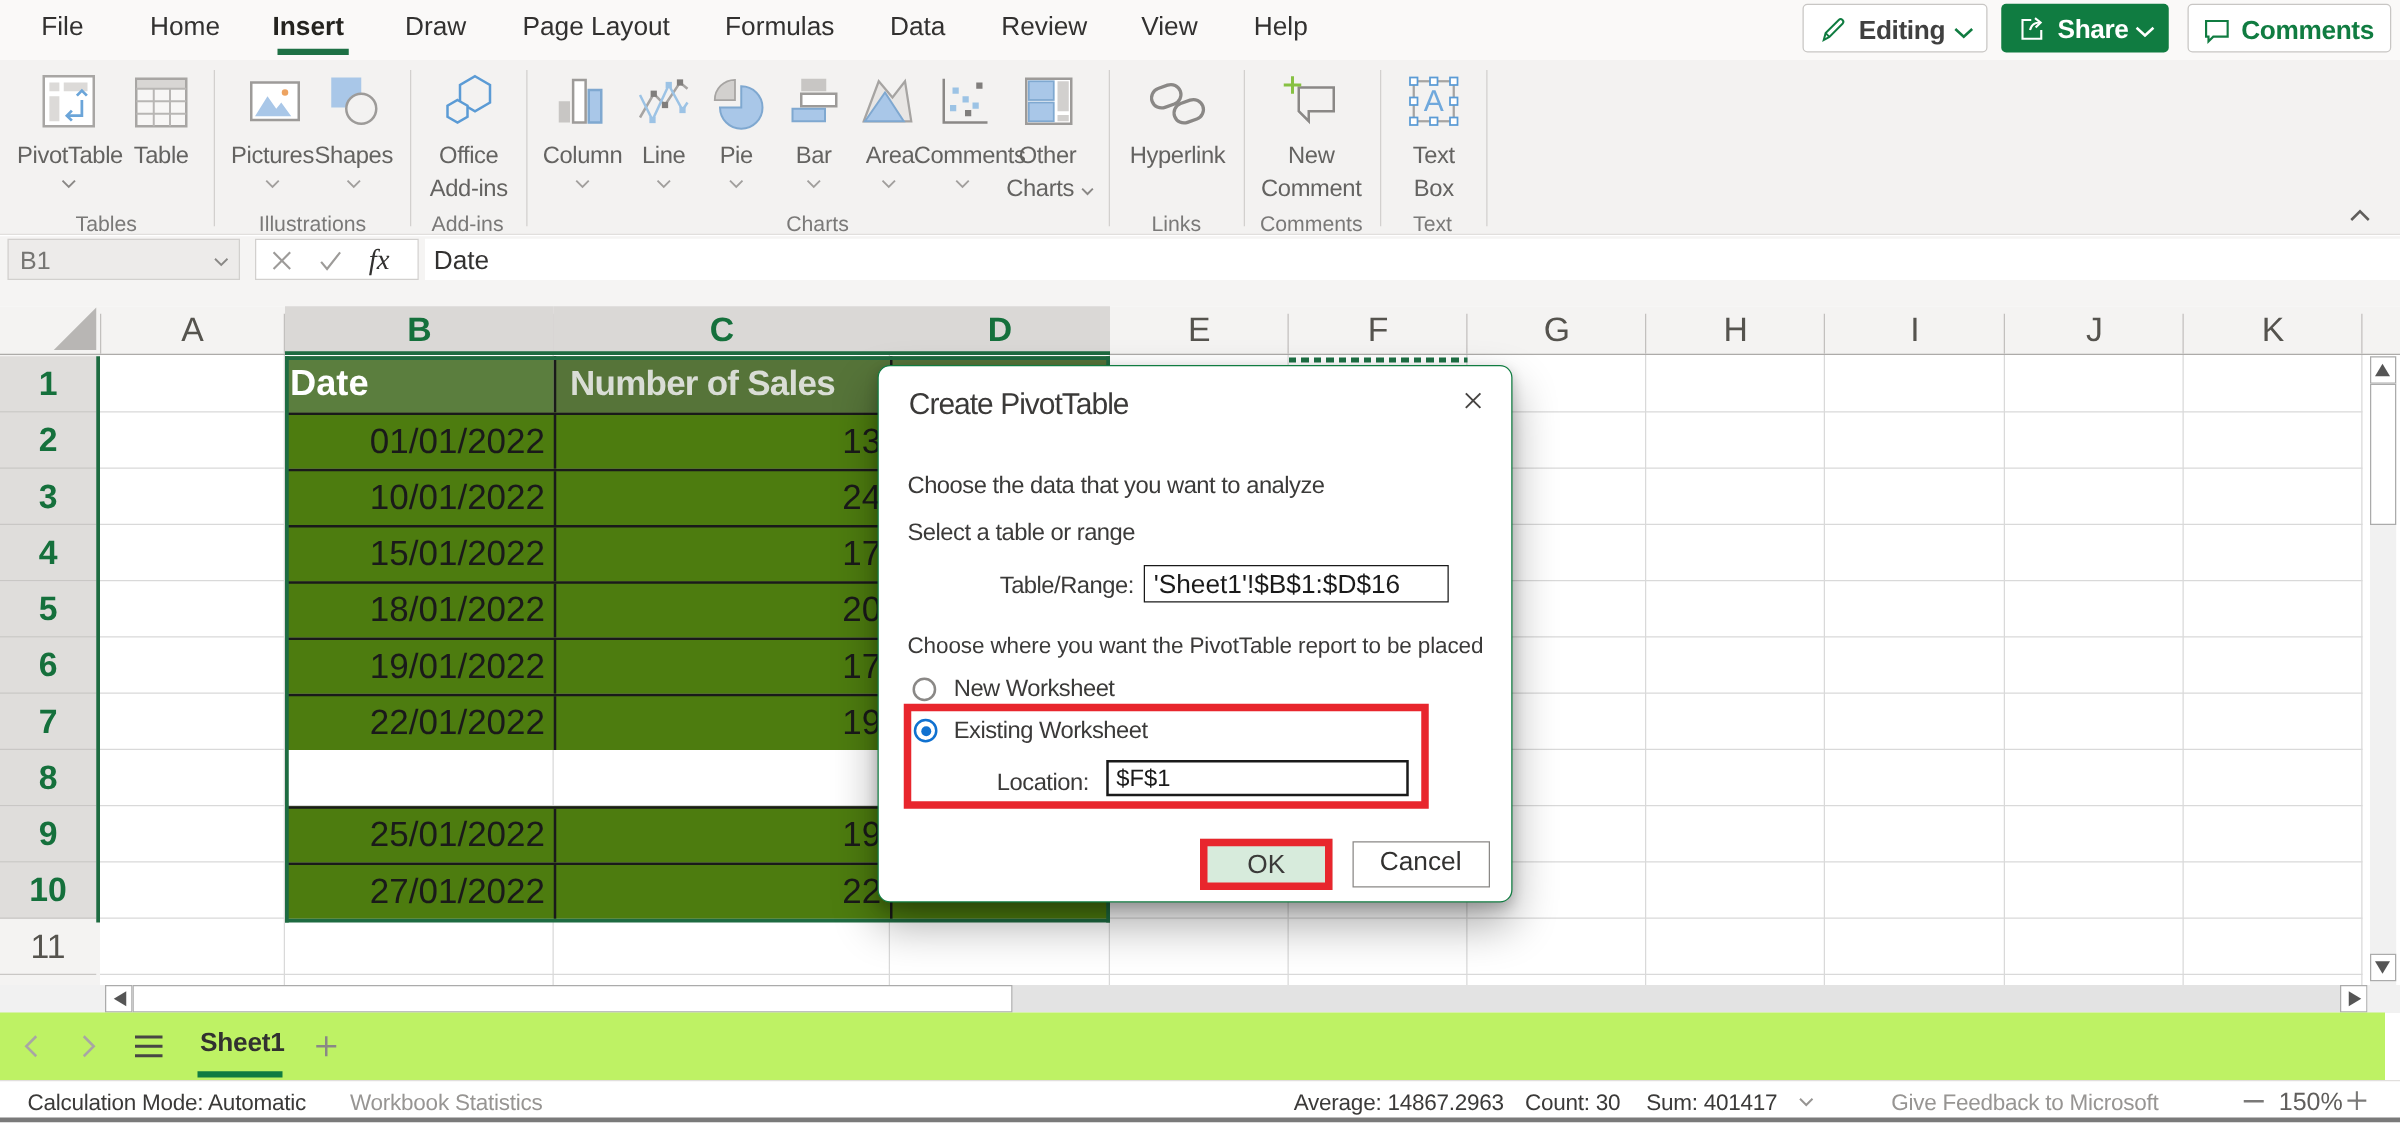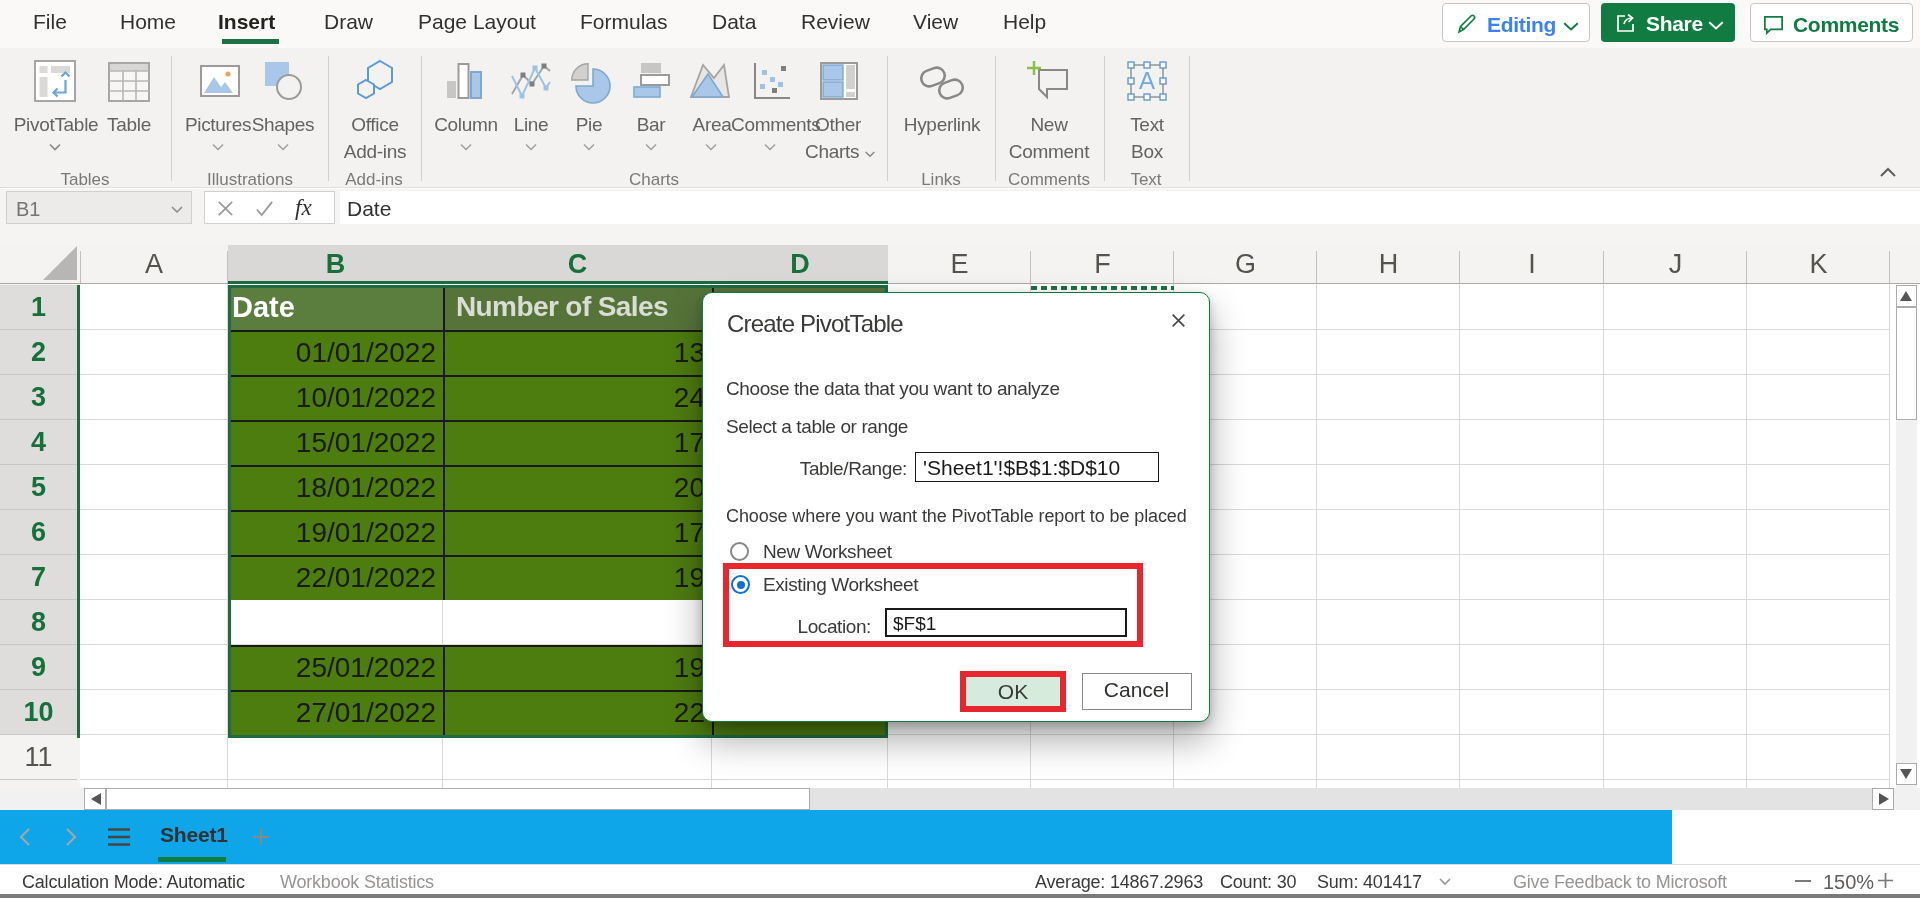--- a/index.html
+++ b/index.html
@@ -43,21 +43,21 @@
   <div class="abs tab" style="left:712px;">Data</div>
   <div class="abs tab" style="left:801px;">Review</div>
   <div class="abs tab" style="left:913px;">View</div>
   <div class="abs tab" style="left:1003px;">Help</div>
 
   <div class="abs" style="left:1442px;top:3px;width:148px;height:39px;background:#fff;border:1px solid #C8C6C4;border-radius:4px;">
     <svg class="abs" style="left:12px;top:8px;" width="24" height="24" viewBox="0 0 24 24" fill="none" stroke="#107C41" stroke-width="1.6">
       <path d="M4 20 L5.5 14.5 L16 4 A2.1 2.1 0 0 1 19 7 L8.5 17.5 Z"></path>
         <path d="M5.5 14.5 L8.5 17.5"></path>
     </svg>
-    <span class="abs" style="left:44px;top:9px;font-size:21px;letter-spacing:-0.3px;font-weight:bold;color:#3b82f6;">Editing</span>
+    <span class="abs" style="left:44px;top:9px;font-size:21px;letter-spacing:-0.3px;font-weight:bold;color:#404040;">Editing</span>
     <svg class="abs" style="left:119px;top:13px;" width="18" height="18" viewBox="0 0 16 16" fill="none" stroke="#107C41" stroke-width="1.8">
         <path d="M2 5.5 L8 11 L14 5.5"></path>
       </svg>
   </div>
 
   <div class="abs" style="left:1601px;top:3px;width:134px;height:39px;background:#107C41;border-radius:4px;">
     <svg class="abs" style="left:12px;top:8px;" width="24" height="24" viewBox="0 0 24 24" fill="none" stroke="#fff" stroke-width="1.7">
       <path d="M12 5 H5 V20 H20 V13"></path>
         <path d="M11 13 C12 9 15 7 19 7" fill="none"></path>
         <path d="M15 3.5 L19.5 7 L15.5 11" fill="none"></path>
@@ -459,21 +459,21 @@
 <div class="abs" id="hscroll" style="left:0;top:788px;width:1920px;height:22px;background:#E3E3E3;">
   <div class="abs" style="left:0;top:0;width:84px;height:22px;background:#F1F1F1;"></div>
   <div class="abs" style="left:84px;top:0;width:22px;height:22px;background:#fff;border:1px solid #ABABAB;"></div>
   <div class="abs" style="left:91px;top:5px;width:0;height:0;border-top:6px solid transparent;border-bottom:6px solid transparent;border-right:10px solid #555;"></div>
   <div class="abs" style="left:106px;top:0;width:704px;height:22px;background:#fff;border:1px solid #ABABAB;"></div>
   <div class="abs" style="left:1872px;top:0;width:22px;height:22px;background:#fff;border:1px solid #ABABAB;"></div>
   <div class="abs" style="left:1879px;top:5px;width:0;height:0;border-top:6px solid transparent;border-bottom:6px solid transparent;border-left:10px solid #555;"></div>
   <div class="abs" style="left:1894px;top:0;width:26px;height:22px;background:#F1F1F1;"></div>
 </div>
 
-<div class="abs" id="sheetbar" style="left:0;top:810px;width:1672px;height:54px;background:#0ea5e9;">
+<div class="abs" id="sheetbar" style="left:0;top:810px;width:1908px;height:54px;background:#bef264;">
   <svg class="abs" style="left:18px;top:17px;" width="14" height="20" viewBox="0 0 14 20" fill="none" stroke="#A8A6A4" stroke-width="2">
       <path d="M11 2 L3 10 L11 18"></path>
     </svg>
   <svg class="abs" style="left:64px;top:17px;" width="14" height="20" viewBox="0 0 14 20" fill="none" stroke="#A8A6A4" stroke-width="2">
       <path d="M3 2 L11 10 L3 18"></path>
     </svg>
   <svg class="abs" style="left:107px;top:17px;" width="24" height="20" viewBox="0 0 24 20" fill="none" stroke="#484644" stroke-width="2.4">
       <path d="M1 2.5 H23 M1 10 H23 M1 17.5 H23"></path>
     </svg>
   <span class="abs" style="left:160px;top:13px;font-size:21px;letter-spacing:-0.2px;font-weight:bold;color:#323130;">Sheet1</span>
@@ -503,21 +503,21 @@
 
 <div class="abs" id="dialog" style="left:702px;top:292px;width:508px;height:430px;background:#fff;border:1.5px solid #107C41;border-radius:10px;box-shadow:0 18px 36px rgba(0,0,0,0.33), 0 4px 10px rgba(0,0,0,0.2);">
   <span class="abs" style="left:24px;top:17px;font-size:24px;letter-spacing:-0.8px;color:#3B3A39;white-space:nowrap;">Create PivotTable</span>
   <svg class="abs" style="left:468px;top:20px;" width="15" height="15" viewBox="0 0 18 18" fill="none" stroke="#484644" stroke-width="1.9">
       <path d="M2 2 L16 16 M16 2 L2 16"></path>
     </svg>
   <span class="abs dtext" style="left:23px;top:85px;">Choose the data that you want to analyze</span>
   <span class="abs dtext" style="left:23px;top:123px;">Select a table or range</span>
   <span class="abs dtext" style="right:302px;top:165px;">Table/Range:</span>
   <div class="abs" style="left:212px;top:159px;width:244px;height:30px;background:#fff;border:1.5px solid #1a1a1a;">
-    <span class="abs" style="left:7px;top:3px;font-size:21px;color:#1a1a1a;">'Sheet1'!$B$1:$D$10</span>
+    <span class="abs" style="left:7px;top:3px;font-size:21px;color:#1a1a1a;">'Sheet1'!$B$1:$D$16</span>
   </div>
   <span class="abs" style="left:23px;top:213px;font-size:18px;letter-spacing:-0.1px;color:#3B3A39;white-space:nowrap;">Choose where you want the PivotTable report to be placed</span>
   <div class="abs" style="left:27px;top:249px;width:19px;height:19px;border:2px solid #8A8886;border-radius:50%;background:#fff;"></div>
   <span class="abs dtext" style="left:60px;top:248px;">New Worksheet</span>
 
   <div class="abs" style="left:20px;top:270px;width:420px;height:84px;border:6px solid #E8262D;"></div>
   <div class="abs" style="left:28px;top:282px;width:19px;height:19px;border:2.5px solid #1071D0;border-radius:50%;background:#fff;"></div>
   <div class="abs" style="left:33.5px;top:287.5px;width:8px;height:8px;border-radius:50%;background:#1071D0;"></div>
   <span class="abs dtext" style="left:60px;top:281px;">Existing Worksheet</span>
   <span class="abs dtext" style="right:338px;top:323px;">Location:</span>

